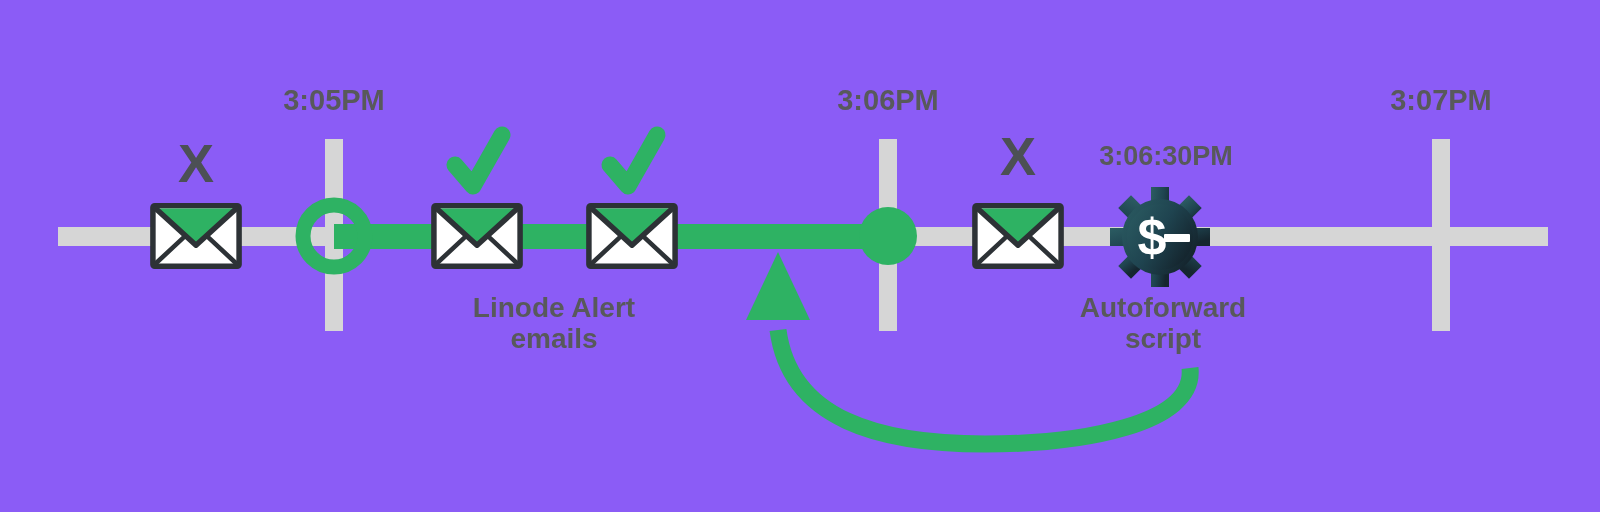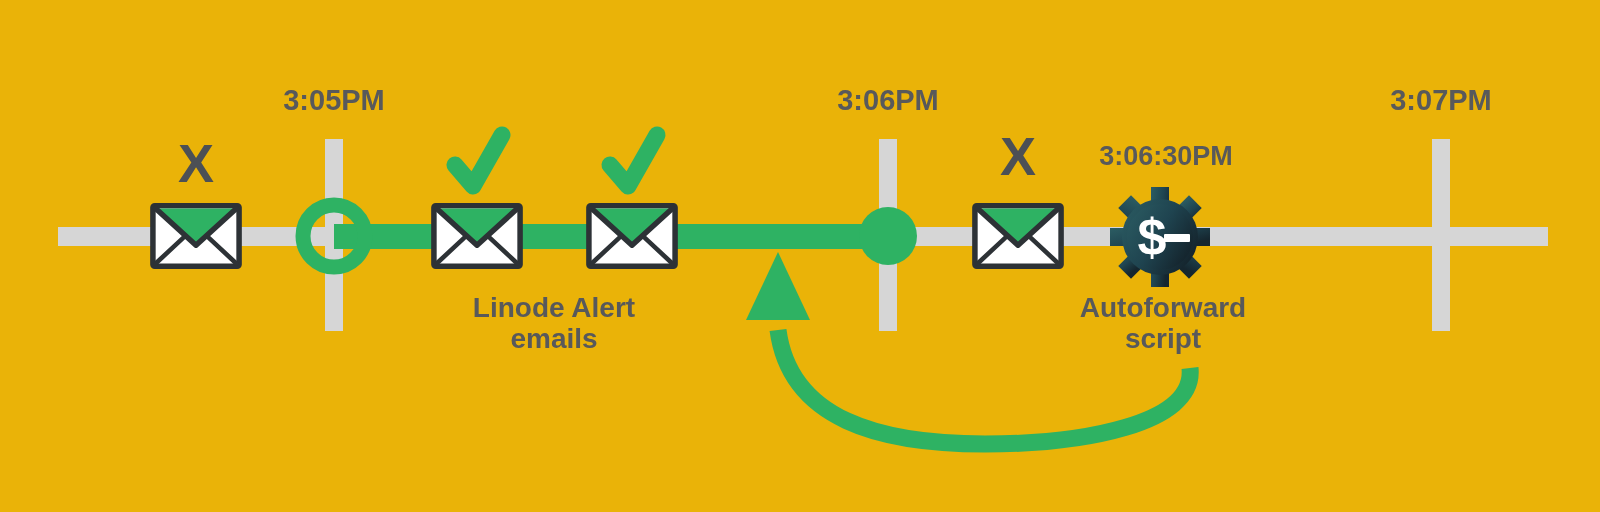--- a/index.html
+++ b/index.html
@@ -7,21 +7,21 @@
     padding: 0;
     background: #ffffff;
   }
   body {
     font-family: "Liberation Sans", sans-serif;
   }
   #stage {
     position: relative;
     width: 1600px;
     height: 512px;
-    background: #eab308;
+    background: #8b5cf6;
     overflow: hidden;
   }
   #stage svg {
     display: block;
     width: 1600px;
     height: 512px;
   }
   .tick-label {
     font-family: "Liberation Sans", sans-serif;
     font-weight: bold;

